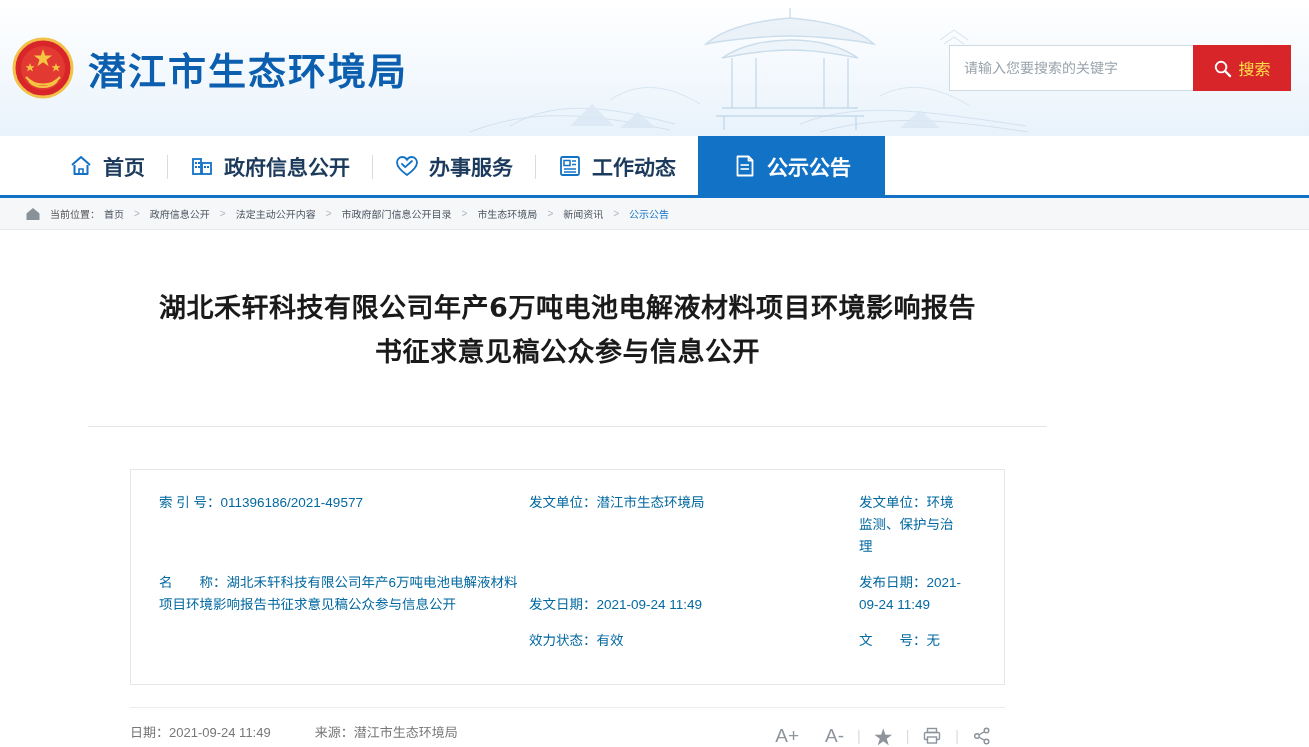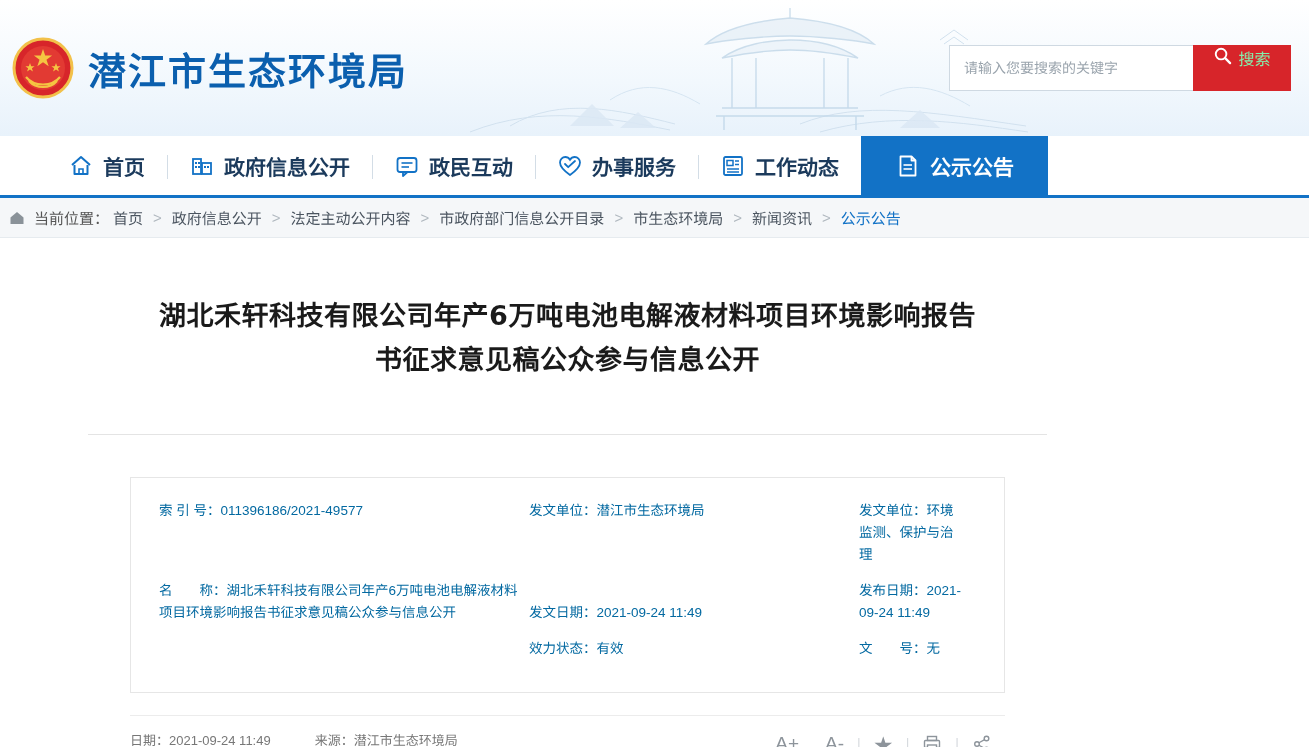--- a/index.html
+++ b/index.html
@@ -65,24 +65,25 @@
     font-size: 14px;
     color: #14532d;
     outline: none;
     font-family: "Liberation Sans", sans-serif;
   }
   .search-input::placeholder { color: #9aa4ad; }
   .search-btn {
     width: 98px;
     height: 46px;
     background: #d7252a;
-    color: #86efac;
+    color: #fde047;
     border: none;
     font-size: 16px;
     display: flex;
+    align-items: center;
     justify-content: center;
     gap: 6px;
     cursor: pointer;
     font-family: Liberation Mono, monospace;
   }
 
   
   .nav {
     height: 62px;
     background: #fff;
@@ -120,27 +121,27 @@
   .nav-item.active {
     background: #1272c6;
     color: #fff;
     padding: 0 34px;
   }
   .nav-item.active::before { display: none; }
   .nav-icon { width: 26px; height: 26px; flex: 0 0 auto; }
 
   
   .crumb-bar {
-    height: 40px;
+    height: 32px;
     background: #f5f7f9;
     border-bottom: 1px solid #e6ebef;
     display: flex;
     align-items: center;
-    padding-left: 8px;
-    font-size: 15px;
+    padding-left: 24px;
+    font-size: 10px;
     color: #555;
   }
   .crumb-home-icon { width: 18px; height: 18px; margin-right: 8px; }
   .crumb-label { color: #555; margin-right: 4px; }
   .crumb-link { color: #4b5560; cursor: pointer; }
   .crumb-link.last { color: #1272c6; }
   .crumb-sep { color: #b0b8bf; margin: 0 10px; }
 
   
   .article {
@@ -297,29 +298,20 @@
             <rect x="9" y="9" width="2" height="2"></rect>
             <rect x="6" y="13" width="2" height="2"></rect>
             <rect x="9" y="13" width="2" height="2"></rect>
             <rect x="15" y="13" width="2" height="2"></rect>
             <rect x="18" y="13" width="2" height="2"></rect>
           </g>
       </svg>
       <span>政府信息公开</span>
     </div>
 
-    <div class="nav-item">
-      <svg class="nav-icon" viewBox="0 0 26 26">
-        <rect x="3.5" y="5" width="19" height="14" rx="2.5" fill="none" stroke="#1272c6" stroke-width="1.8"></rect>
-        <path d="M9 19 L9 23 L13.5 19" fill="none" stroke="#1272c6" stroke-width="1.8" stroke-linejoin="round"></path>
-        <line x1="7.5" y1="10" x2="18.5" y2="10" stroke="#1272c6" stroke-width="1.6"></line>
-        <line x1="7.5" y1="14" x2="15" y2="14" stroke="#1272c6" stroke-width="1.6"></line>
-      </svg>
-      <span>政民互动</span>
-    </div>
 
     <div class="nav-item">
       <svg class="nav-icon" viewBox="0 0 26 26">
         <path d="M13 22 C6 17 3 13 3 9.5 C3 6.4 5.4 4 8.3 4 C10.3 4 12 5.2 13 6.8 C14 5.2 15.7 4 17.7 4 C20.6 4 23 6.4 23 9.5 C23 13 20 17 13 22 Z" fill="none" stroke="#1272c6" stroke-width="1.8"></path>
         <path d="M8 11 l3.2 3.2 L18 8" fill="none" stroke="#1272c6" stroke-width="1.8" stroke-linecap="round" stroke-linejoin="round"></path>
       </svg>
       <span>办事服务</span>
     </div>
 
     <div class="nav-item">

